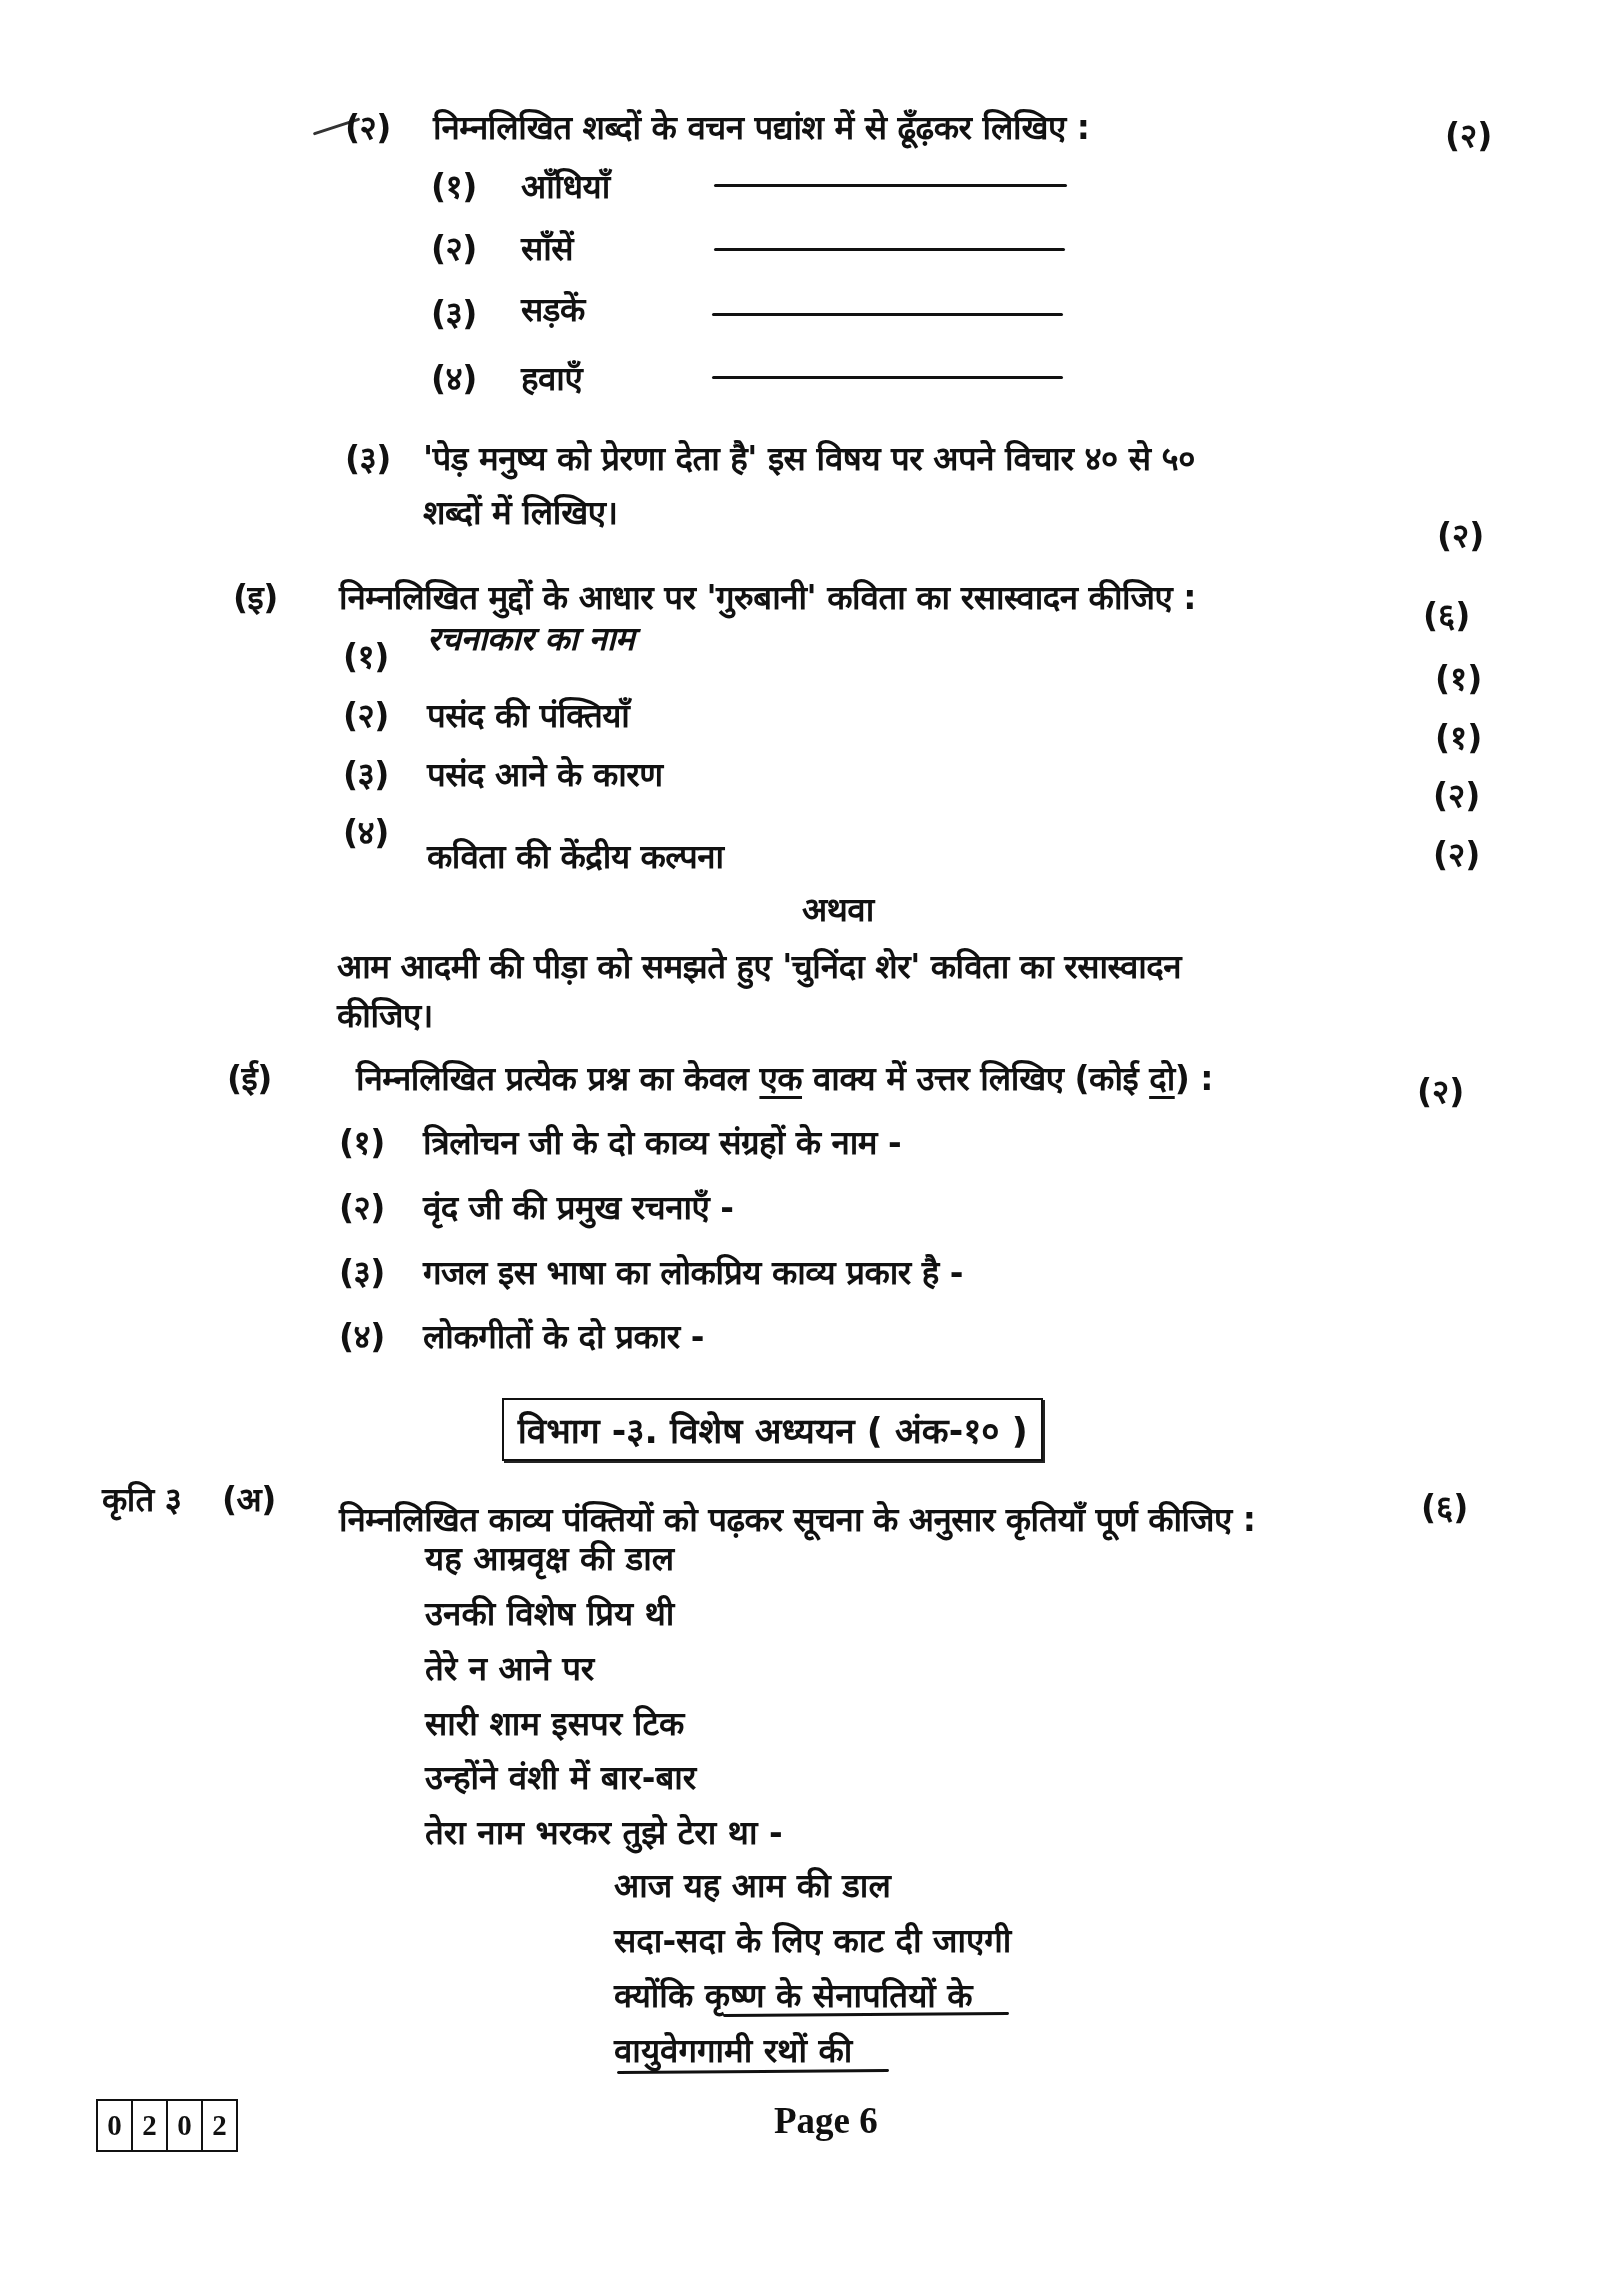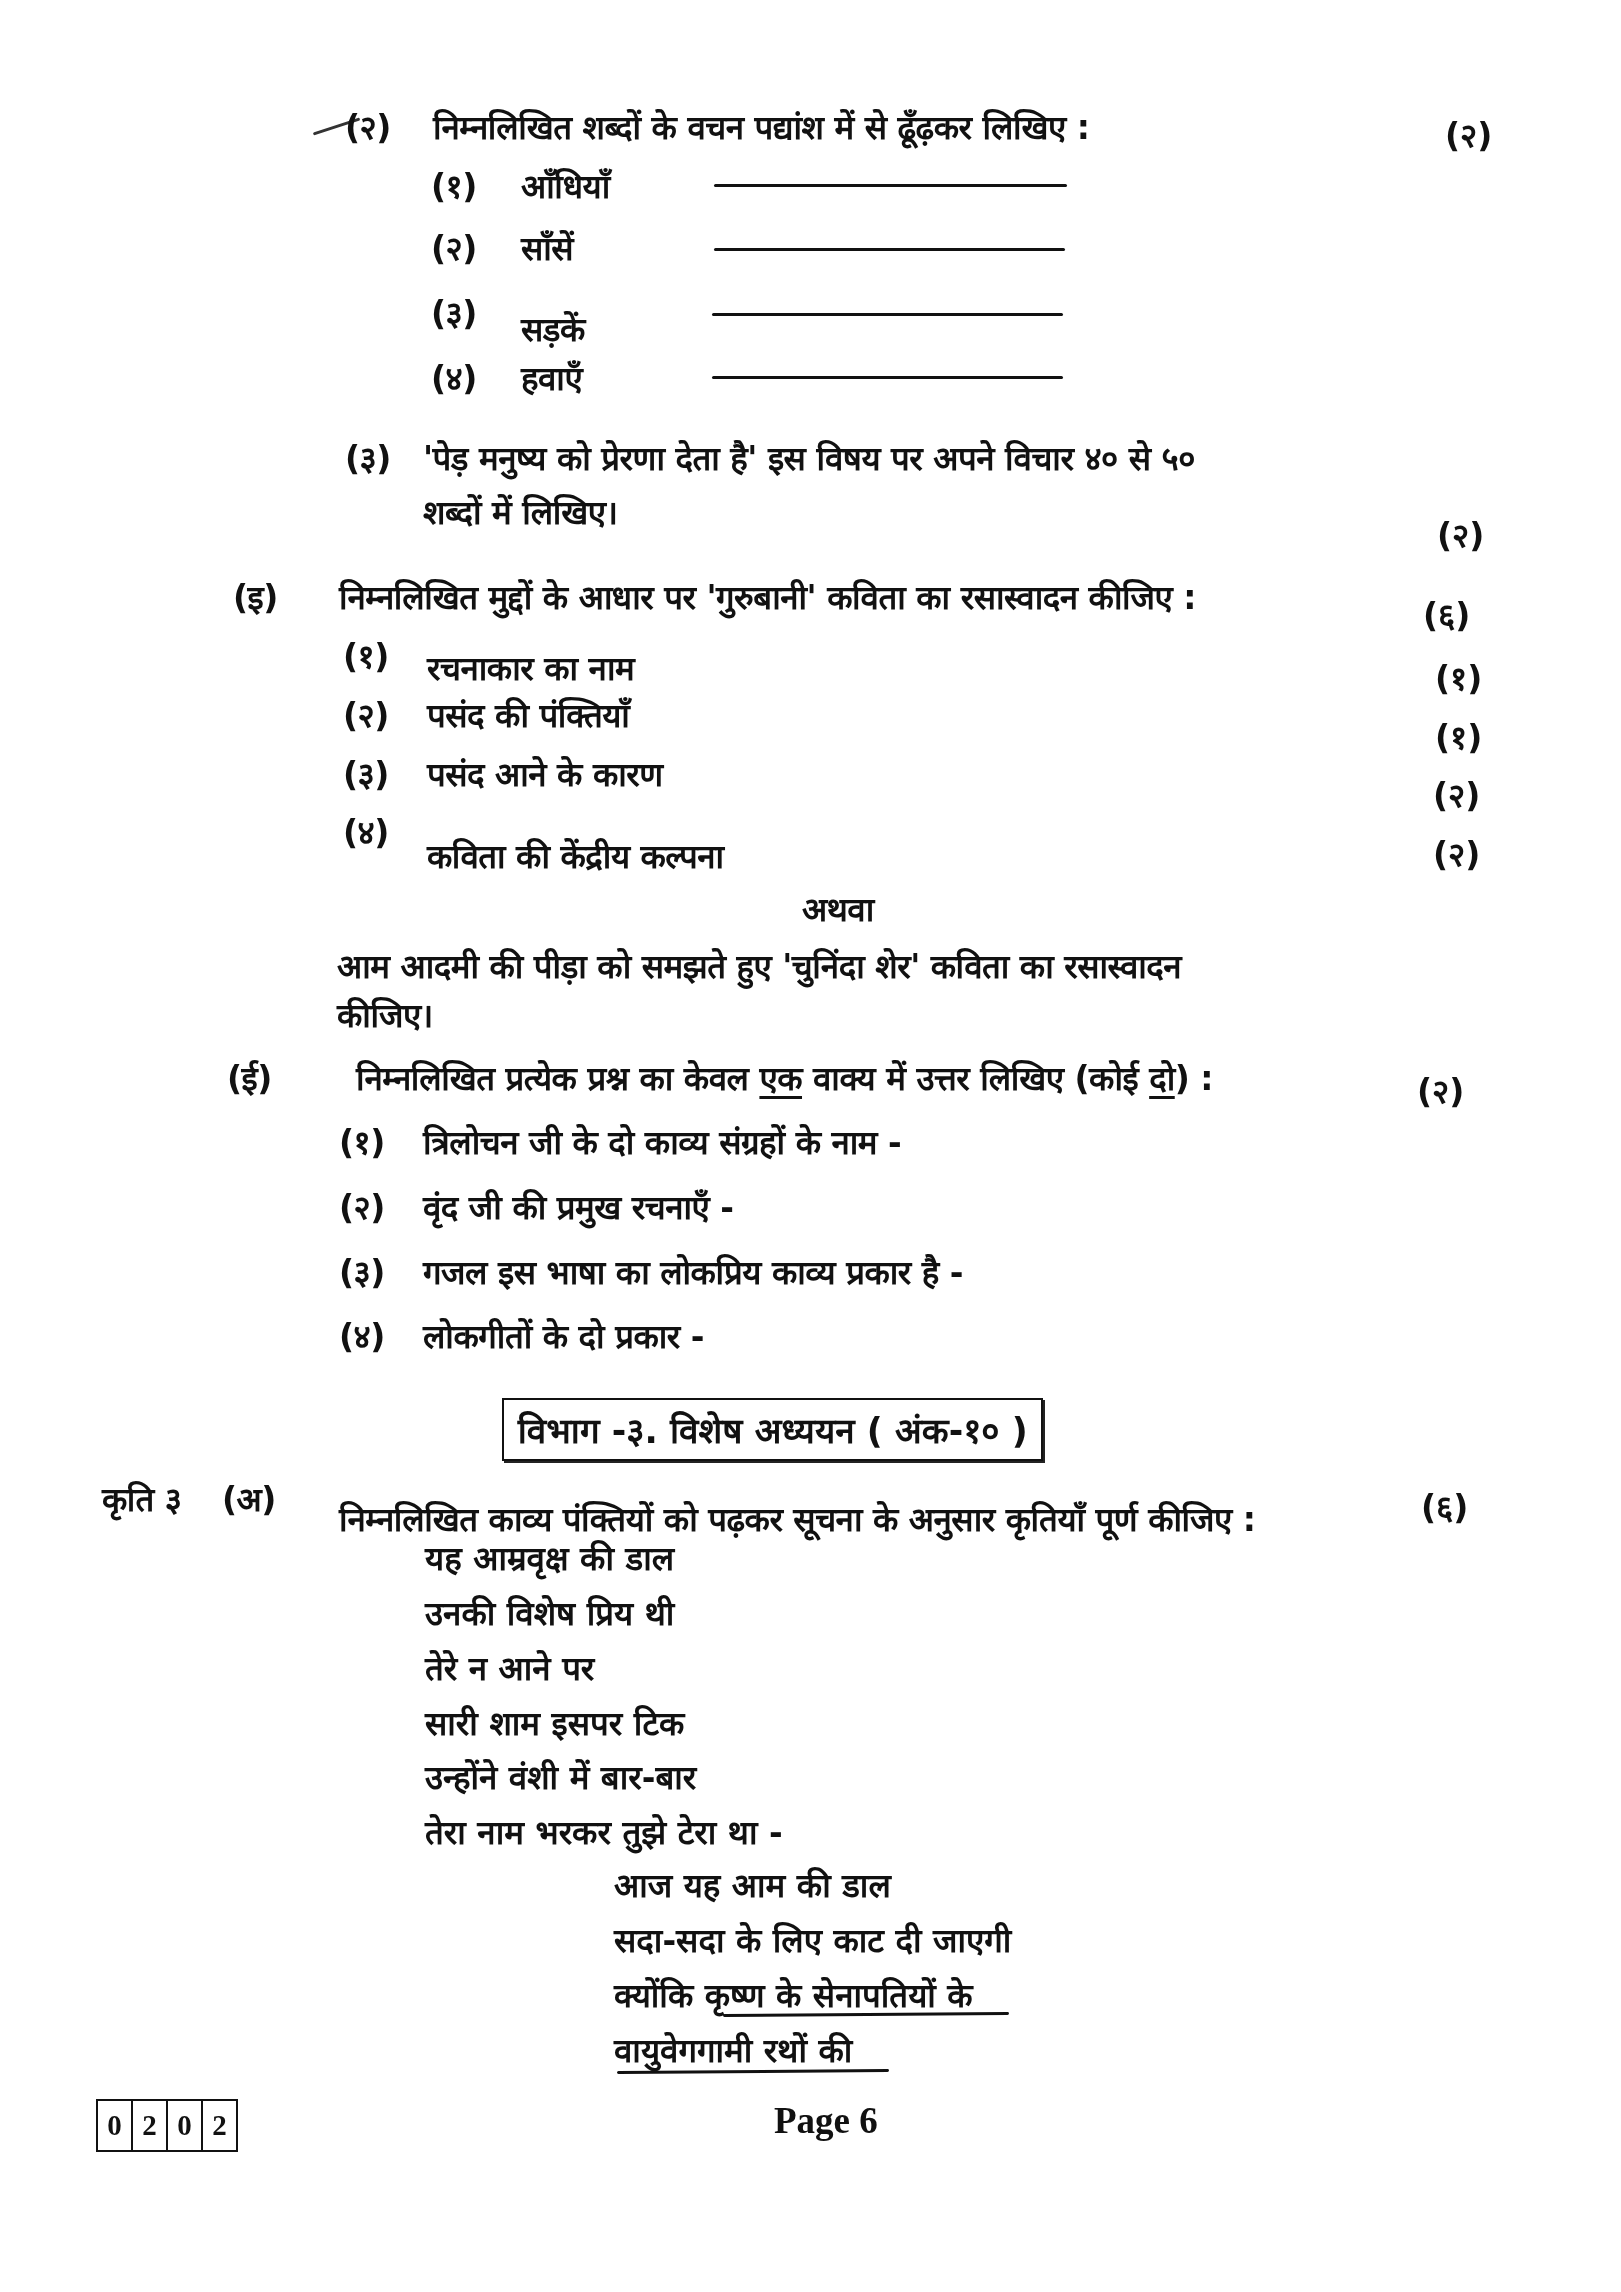--- a/index.html
+++ b/index.html
@@ -95,38 +95,38 @@
 
   <div class="abs txt" style="left:431px; top:169px;">(१)</div>
   <div class="abs txt" style="left:521px; top:169px;">आँधियाँ</div>
   <div class="blank-line" style="left:714px; top:184px; width:353px;"></div>
 
   <div class="abs txt" style="left:431px; top:231px;">(२)</div>
   <div class="abs txt" style="left:521px; top:231px;">साँसें</div>
   <div class="blank-line" style="left:714px; top:248px; width:351px;"></div>
 
   <div class="abs txt" style="left:431px; top:296px;">(३)</div>
-  <div class="abs txt" style="left:521px; top:312px;">सड़कें</div>
+  <div class="abs txt" style="left:521px; top:292px;">सड़कें</div>
   <div class="blank-line" style="left:712px; top:313px; width:351px;"></div>
 
   <div class="abs txt" style="left:431px; top:361px;">(४)</div>
   <div class="abs txt" style="left:521px; top:361px;">हवाएँ</div>
   <div class="blank-line" style="left:712px; top:376px; width:351px;"></div>
 
   <div class="abs txt" style="left:345px; top:441px;">(३)</div>
   <div class="abs txt" style="left:423px; top:441px;">'पेड़ मनुष्य को प्रेरणा देता है' इस विषय पर अपने विचार ४० से ५०</div>
   <div class="abs txt" style="left:423px; top:495px;">शब्दों में लिखिए।</div>
   <div class="abs marks" style="left:1437px; top:512px;">(२)</div>
 
   <div class="abs txt" style="left:233px; top:580px;">(इ)</div>
   <div class="abs txt" style="left:339px; top:580px;">निम्नलिखित मुद्दों के आधार पर 'गुरुबानी' कविता का रसास्वादन कीजिए :</div>
   <div class="abs marks" style="left:1423px; top:592px;">(६)</div>
 
   <div class="abs txt" style="left:343px; top:639px;">(१)</div>
-  <div class="abs txt" style="left:427px; top:651px;">रचनाकार का नाम</div>
+  <div class="abs txt" style="left:427px; top:621px;font-style:italic;">रचनाकार का नाम</div>
   <div class="abs marks" style="left:1435px; top:655px;">(१)</div>
 
   <div class="abs txt" style="left:343px; top:698px;">(२)</div>
   <div class="abs txt" style="left:427px; top:698px;">पसंद की पंक्तियाँ</div>
   <div class="abs marks" style="left:1435px; top:714px;">(१)</div>
 
   <div class="abs txt" style="left:343px; top:757px;">(३)</div>
   <div class="abs txt" style="left:427px; top:757px;">पसंद आने के कारण</div>
   <div class="abs marks" style="left:1433px; top:772px;">(२)</div>
 

